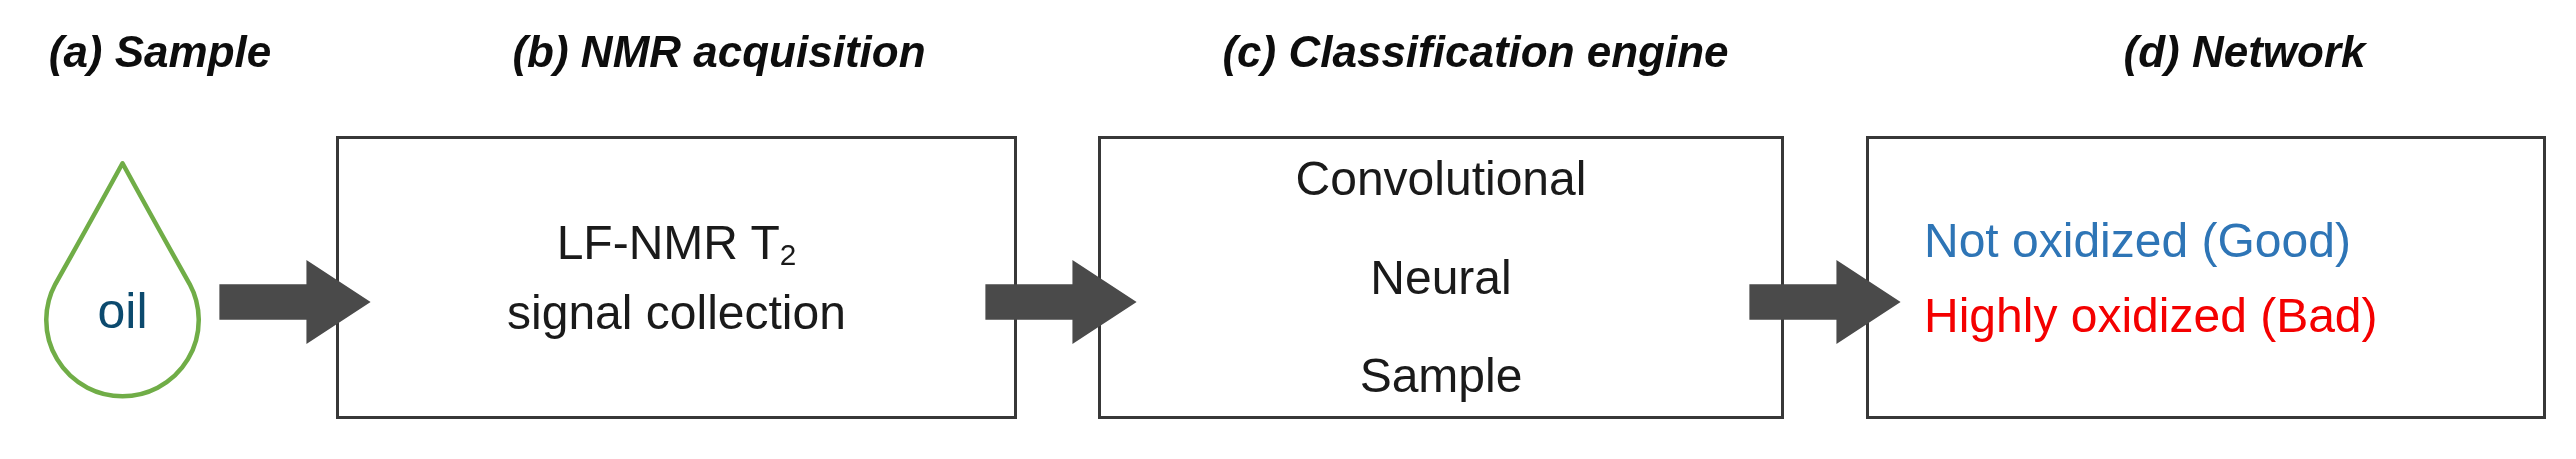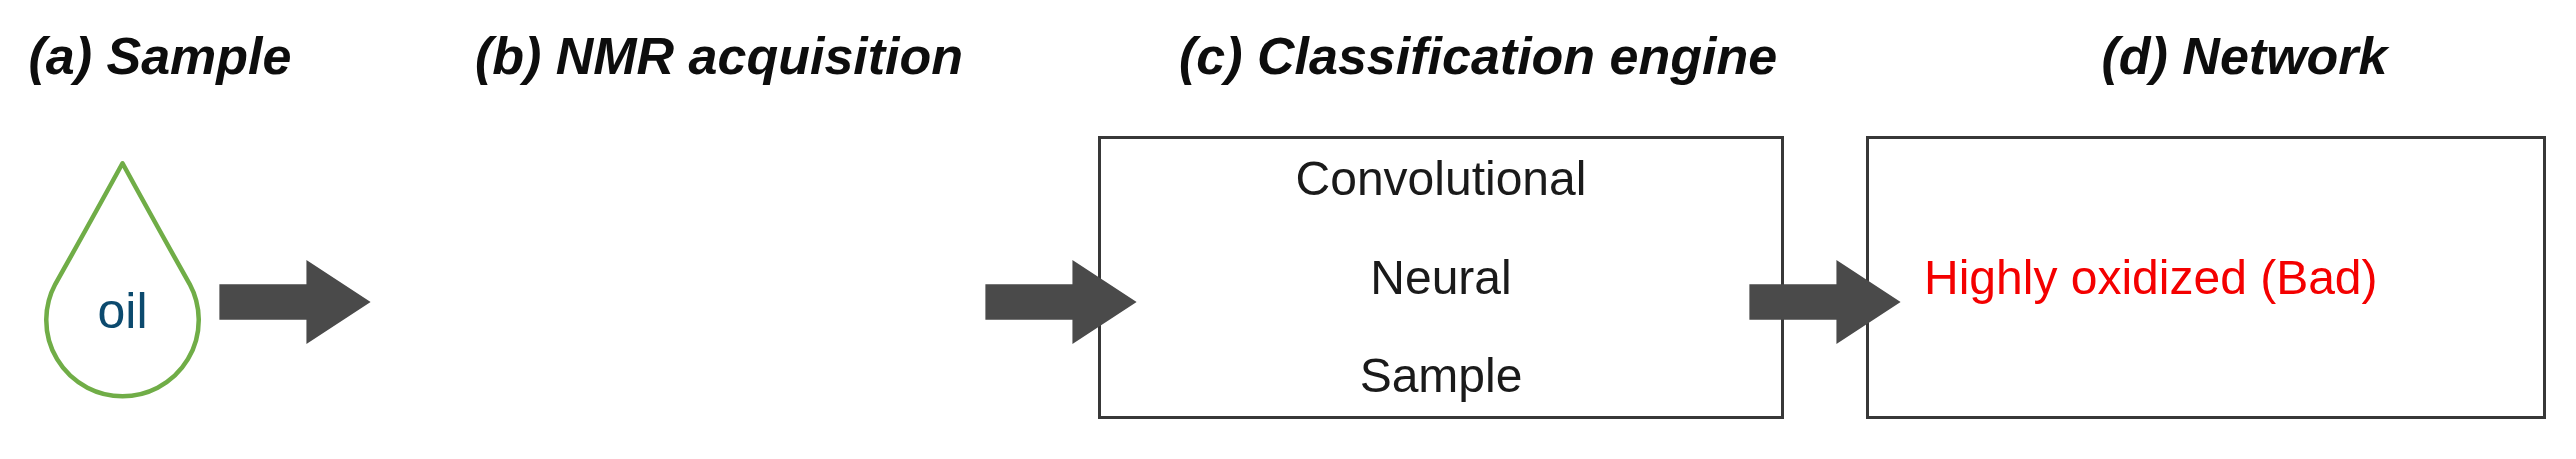--- a/index.html
+++ b/index.html
@@ -10,21 +10,21 @@
     background: #ffffff;
     font-family: "Liberation Sans", "DejaVu Sans", sans-serif;
     color: #141414;
     overflow: hidden;
   }
 
   
   .stage-label {
     position: absolute;
     top: 28px;
-    font-size: 52px;
+    font-size: 44px;
     font-weight: 700;
     font-style: italic;
     line-height: 1.1;
     text-align: center;
     color: #0d0d0d;
     white-space: nowrap;
   }
   .label-a { left: 0px;    width: 320px; }
   .label-b { left: 466px;  width: 490px; margin-left: 8px; }
   .label-c { left: 1179px; width: 593px; }
@@ -113,25 +113,30 @@
   <svg class="flow-arrow arrow-1" viewBox="0 0 205 122">
     <polygon points="0,37 118,37 118,4 205,61 118,118 118,85 0,85" fill="#4a4a4a"></polygon>
   </svg>
   <svg class="flow-arrow arrow-2" viewBox="0 0 205 122">
     <polygon points="0,37 118,37 118,4 205,61 118,118 118,85 0,85" fill="#4a4a4a"></polygon>
   </svg>
   <svg class="flow-arrow arrow-3" viewBox="0 0 205 122">
     <polygon points="0,37 118,37 118,4 205,61 118,118 118,85 0,85" fill="#4a4a4a"></polygon>
   </svg>
 
+  <div class="box box-b" style="border-color: rgb(56, 56, 56);">
+    <div class="box-line"><span>LF-NMR T</span><sub class="t2-sub">2</sub></div>
+    <div class="box-line">signal collection</div>
+  </div>
 
   <div class="box box-c" style="border-color: rgb(56, 56, 56); justify-content: space-between;">
     <div class="box-line">Convolutional</div>
     <div class="box-line">Neural</div>
     <div class="box-line">Sample</div>
   </div>
 
   <div class="box box-d" style="border-color: rgb(56, 56, 56);">
+    <div class="result-line" style="color: rgb(46, 117, 182);">Not oxidized (Good)</div>
     <div class="result-line" style="color: rgb(244, 0, 0);">Highly oxidized (Bad)</div>
   </div>
 
 </div>
 
 
 </body></html>

